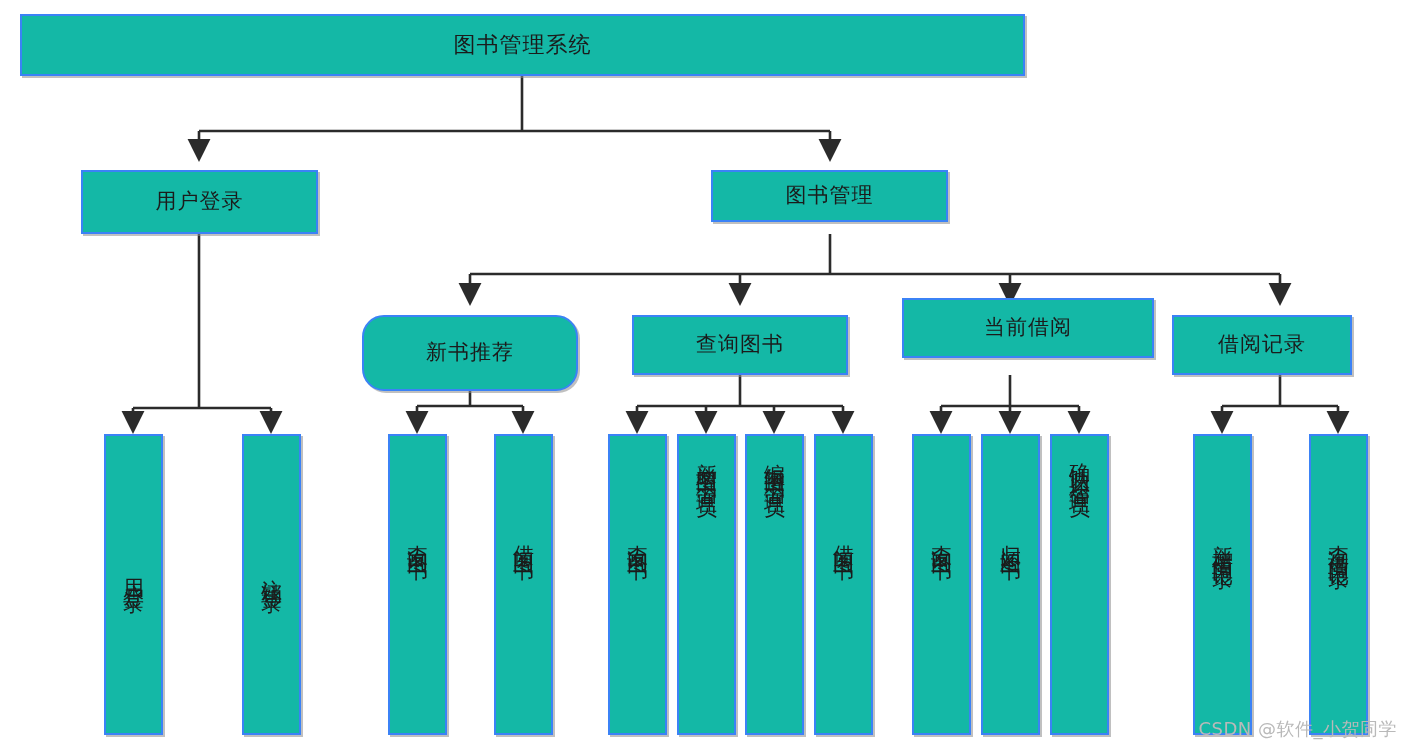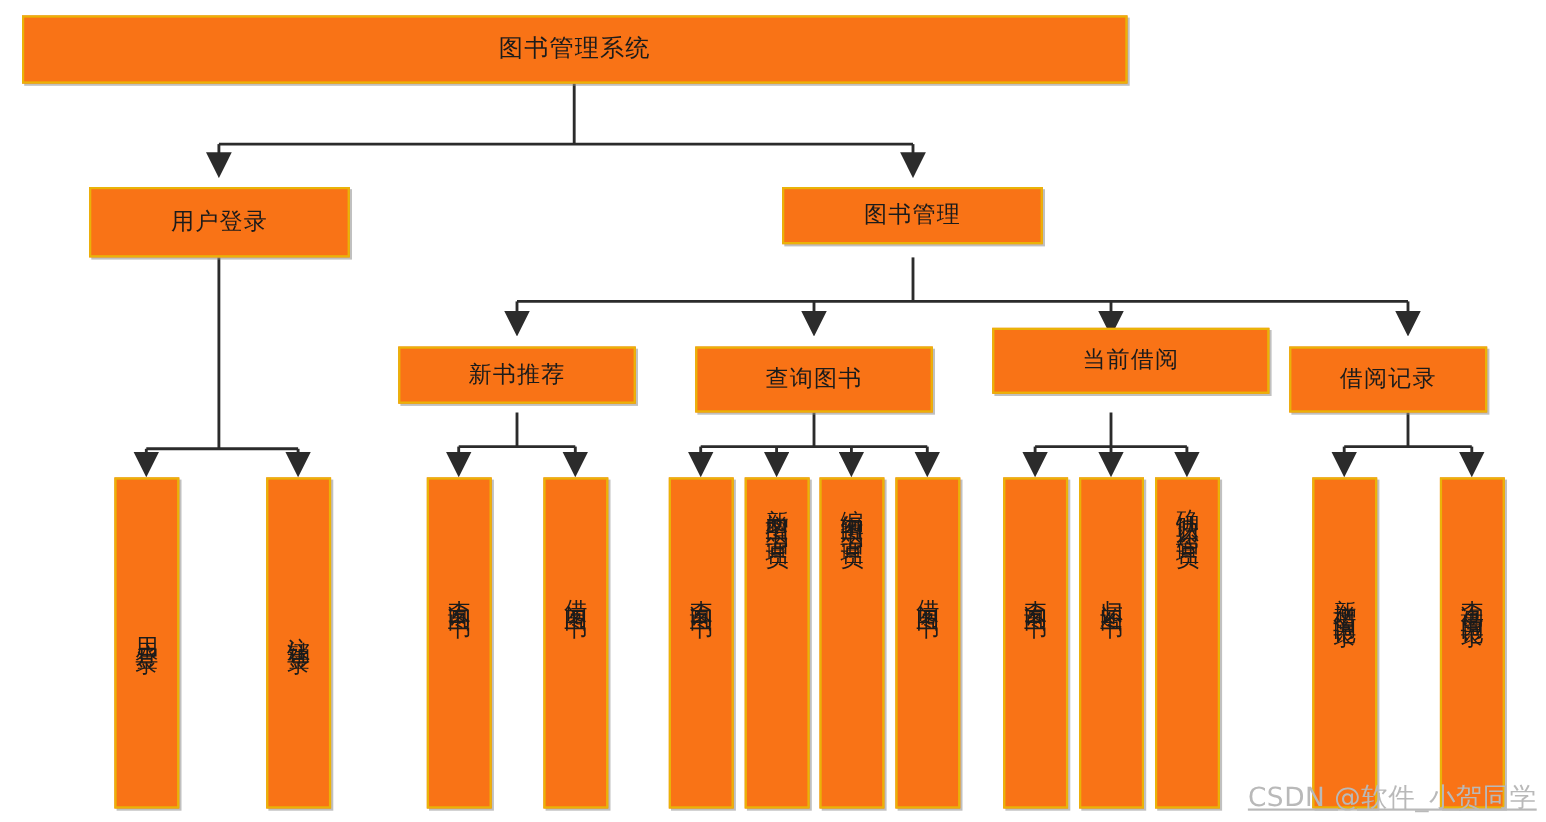--- a/index.html
+++ b/index.html
@@ -22,22 +22,22 @@
     position: absolute;
     left: 0;
     top: 0;
     width: 1405px;
     height: 747px;
     pointer-events: none;
   }
   .node {
     position: absolute;
     box-sizing: border-box;
-    border: 2px solid #eab308;
-    background: #f97316;
+    border: 2px solid #3b82f6;
+    background: #14b8a6;
     box-shadow: 2px 2px 0 rgba(140,140,140,0.55);
     display: flex;
     align-items: center;
     justify-content: center;
     color: #1b1b1b;
   }
   .node.horiz {
     font-size: 21px;
     letter-spacing: 1px;
     line-height: 1.2;
@@ -65,26 +65,25 @@
   .node.vert.mid2 .vtext {
     margin-top: 86px;
   }
   .node.vert.tall .vtext {
     margin-top: 4px;
   }
   .watermark {
     position: absolute;
     right: 8px;
     bottom: 6px;
-    font-size: 24px;
+    font-size: 18px;
     color: #b9b9b9;
     letter-spacing: 0.5px;
     white-space: nowrap;
     font-family: "DejaVu Sans", "Liberation Sans", sans-serif;
-    text-decoration: underline;
   }
 </style>
 </head>
 <body>
 
 <div id="canvas">
 
   <svg class="edges" viewBox="0 0 1405 747" xmlns="http://www.w3.org/2000/svg">
     <defs>
       <marker id="arrow" viewBox="0 0 12 12" refX="10" refY="6" markerWidth="9" markerHeight="9" orient="auto-start-reverse">
@@ -140,21 +139,21 @@
   </div>
 
   <div class="node horiz" style="left:81px; top:170px; width:237px; height:64px;">
     <span>用户登录</span>
   </div>
 
   <div class="node horiz" style="left:711px; top:170px; width:237px; height:52px;">
     <span>图书管理</span>
   </div>
 
-  <div class="node horiz" style="left:362px; top:315px; width:216px; height:52px;">
+  <div class="node horiz" style="left:362px; top:315px; width:216px; height:76px;border-radius:22px;">
     <span>新书推荐</span>
   </div>
 
   <div class="node horiz" style="left:632px; top:315px; width:216px; height:60px;">
     <span>查询图书</span>
   </div>
 
   <div class="node horiz" style="left:902px; top:298px; width:252px; height:60px;">
     <span>当前借阅</span>
   </div>

